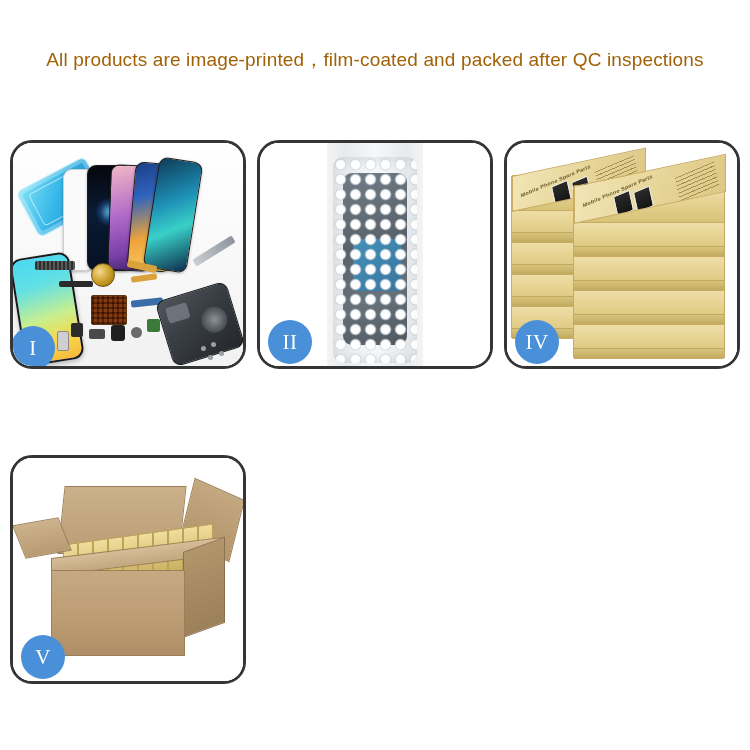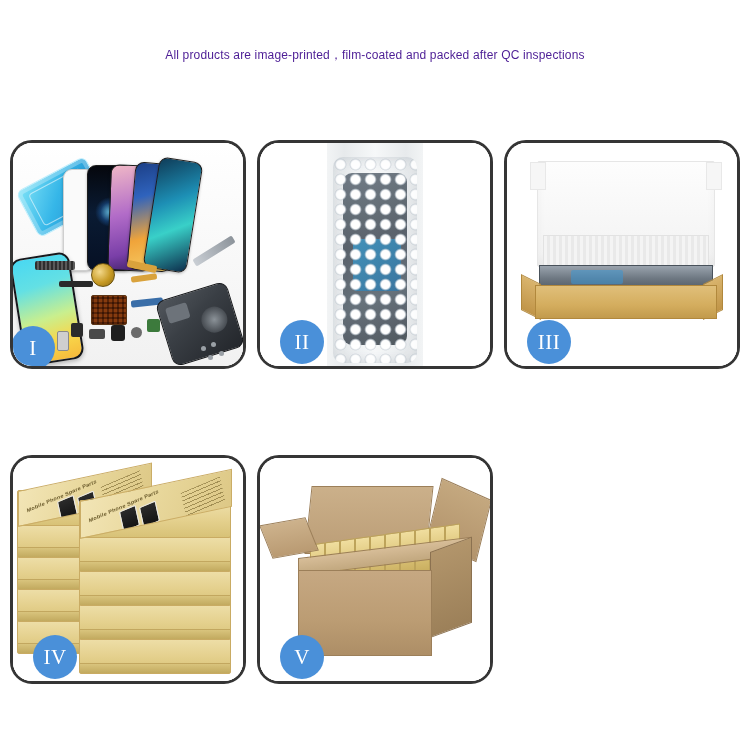--- a/index.html
+++ b/index.html
@@ -10,21 +10,21 @@
   }
   .page{position:relative;width:750px;height:750px;}
 
   
   .header{padding-top:34px;text-align:center;}
   .title{
     font-size:34px;font-weight:600;color:#0a0a0a;
     letter-spacing:2.2px;line-height:1;white-space:nowrap;
   }
   .subtitle{
-    margin-top:13px;font-size:12px;color:#4c1d95;
+    margin-top:13px;font-size:19px;color:#a16207;
     letter-spacing:.15px;white-space:nowrap;
   }
 
   
   .grid{
     position:absolute;left:10px;top:140px;
     width:730px;
     display:grid;
     grid-template-columns:repeat(3,236px);
     grid-template-rows:229px 229px;
@@ -33,21 +33,21 @@
   .panel{
     position:relative;
     border:3px solid #353535;
     border-radius:22px;
     background:#fdfdfd;
     overflow:hidden;
   }
   .stage{position:absolute;inset:0;overflow:hidden;background:#fcfcfc;}
 
   .badge{
-    position:absolute;left:20px;bottom:2px;
+    position:absolute;left:8px;bottom:2px;
     width:44px;height:44px;border-radius:50%;
     background:#4a90d9;
     display:flex;align-items:center;justify-content:center;
     color:#fff;font-family:"Liberation Serif", serif;
     font-size:21px;letter-spacing:.5px;
     z-index:40;
   }
   .panel-1 .badge{left:-2px;bottom:-4px;}
 
   
@@ -416,34 +416,20 @@
         <div class="inner-part"></div>
         <div class="inner-blue"></div>
         <div class="bubbles"></div>
         <div class="bub-overlay"></div>
       </div>
       <div class="badge">
         <span>II</span>
       </div>
     </div>
 
-    <div class="panel panel-3">
-      <div class="stage">
-        <div class="p3-bg"></div>
-        <div class="lid-back"></div>
-        <div class="foam"></div>
-        <div class="tray-inner"></div>
-        <div class="box-left-flap"></div>
-        <div class="box-right-flap"></div>
-        <div class="box-front"></div>
-      </div>
-      <div class="badge">
-        <span>III</span>
-      </div>
-    </div>
 
     <div class="panel panel-4">
       <div class="stage">
         <div class="p4-bg"></div>
         <div class="stackwrap">
 
           <div class="gbox" style="left:0px;top:150px;width:132px;height:34px;">
               <div class="side"></div>
             </div>
           <div class="gbox" style="left:0px;top:118px;width:132px;height:34px;">

